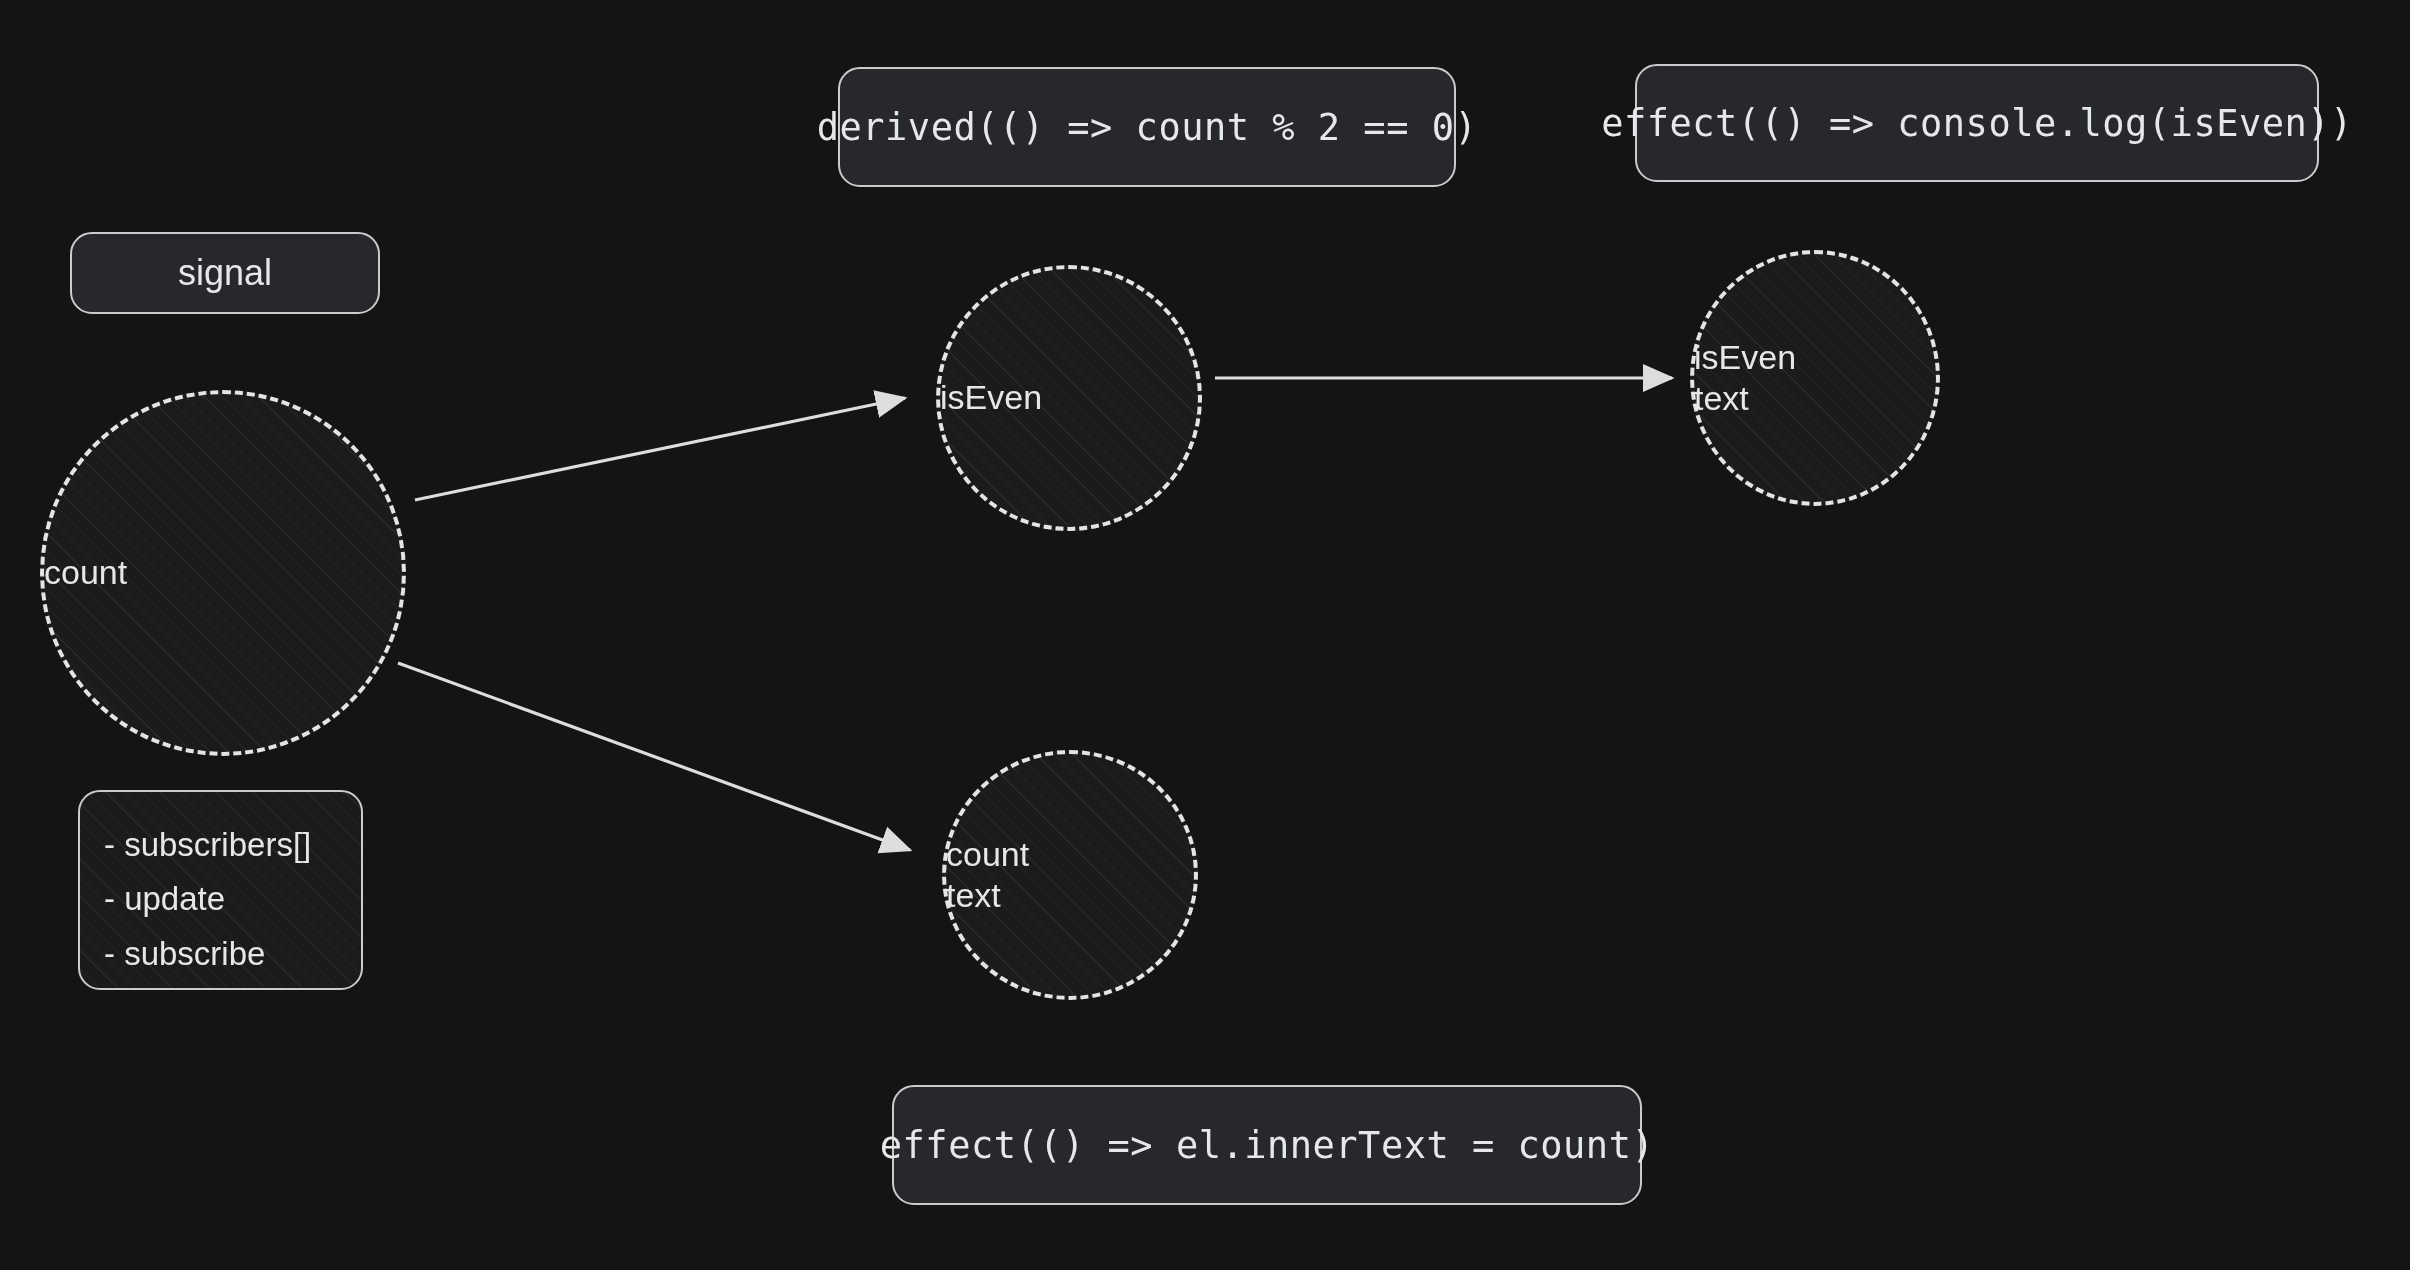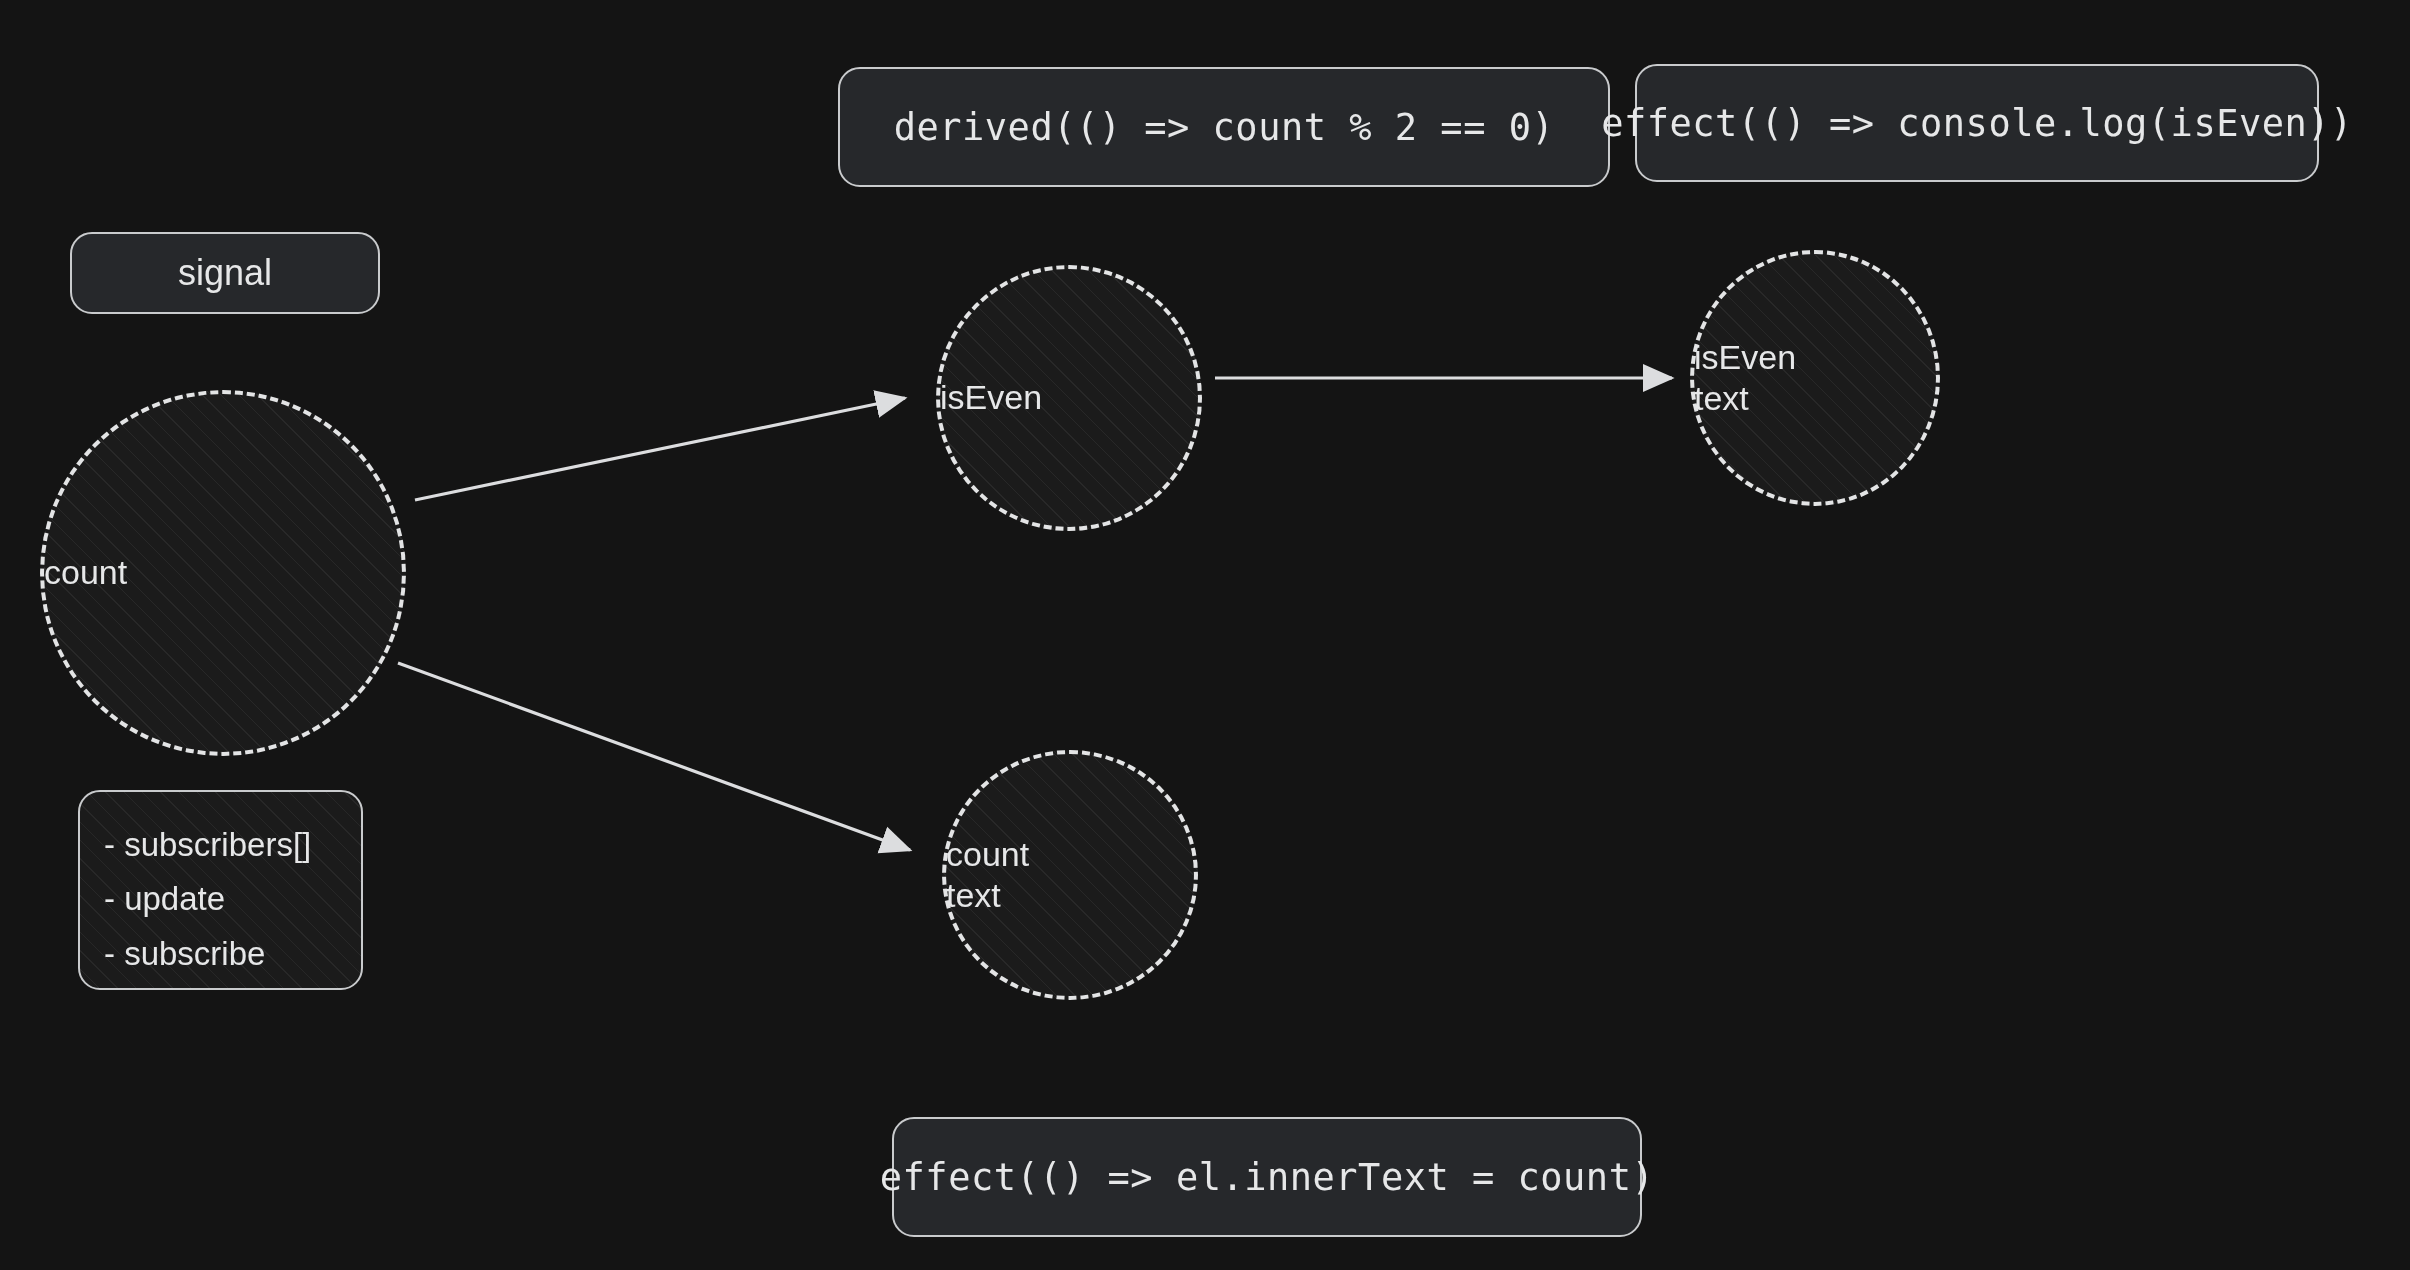--- a/index.html
+++ b/index.html
@@ -110,25 +110,25 @@
       </marker>
     </defs>
 
     <line x1="415" y1="500" x2="905" y2="398" stroke="#dcdddf" stroke-width="3.2" marker-end="url(#arrowhead)"></line>
 
     <line x1="398" y1="663" x2="910" y2="850" stroke="#dcdddf" stroke-width="3.2" marker-end="url(#arrowhead)"></line>
 
     <line x1="1215" y1="378" x2="1672" y2="378" stroke="#dcdddf" stroke-width="3.2" marker-end="url(#arrowhead)"></line>
   </svg>
 
-  <div class="box code" style="left:838px; top:67px; width:772px; height:120px;">derived(() =&gt; count % 2 == 0)</div>
+  <div class="box code" style="left:838px; top:67px; width:618px; height:120px;">derived(() =&gt; count % 2 == 0)</div>
 
   <div class="box code" style="left:1620px; top:64px; width:684px; height:118px;margin-left:15px;">effect(() =&gt; console.log(isEven))</div>
 
-  <div class="box code" style="left:892px; top:1085px; width:750px; height:120px;margin-top:32px;">effect(() =&gt; el.innerText = count)</div>
+  <div class="box code" style="left:892px; top:1085px; width:750px; height:120px;">effect(() =&gt; el.innerText = count)</div>
 
   <div class="box plain" style="left:70px; top:232px; width:310px; height:82px;">signal</div>
 
   <div class="node hatched" style="left:40px; top:390px; width:366px; height:366px;">
     <span class="line">count</span>
   </div>
 
   <div class="node hatched" style="left:936px; top:265px; width:266px; height:266px;">
     <span class="line">isEven</span>
   </div>

